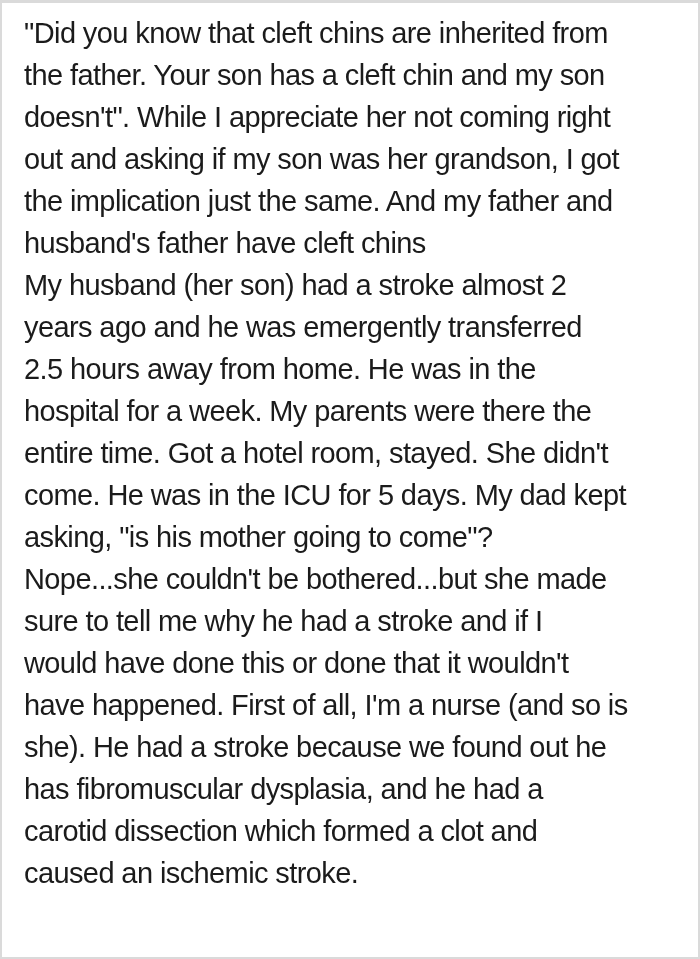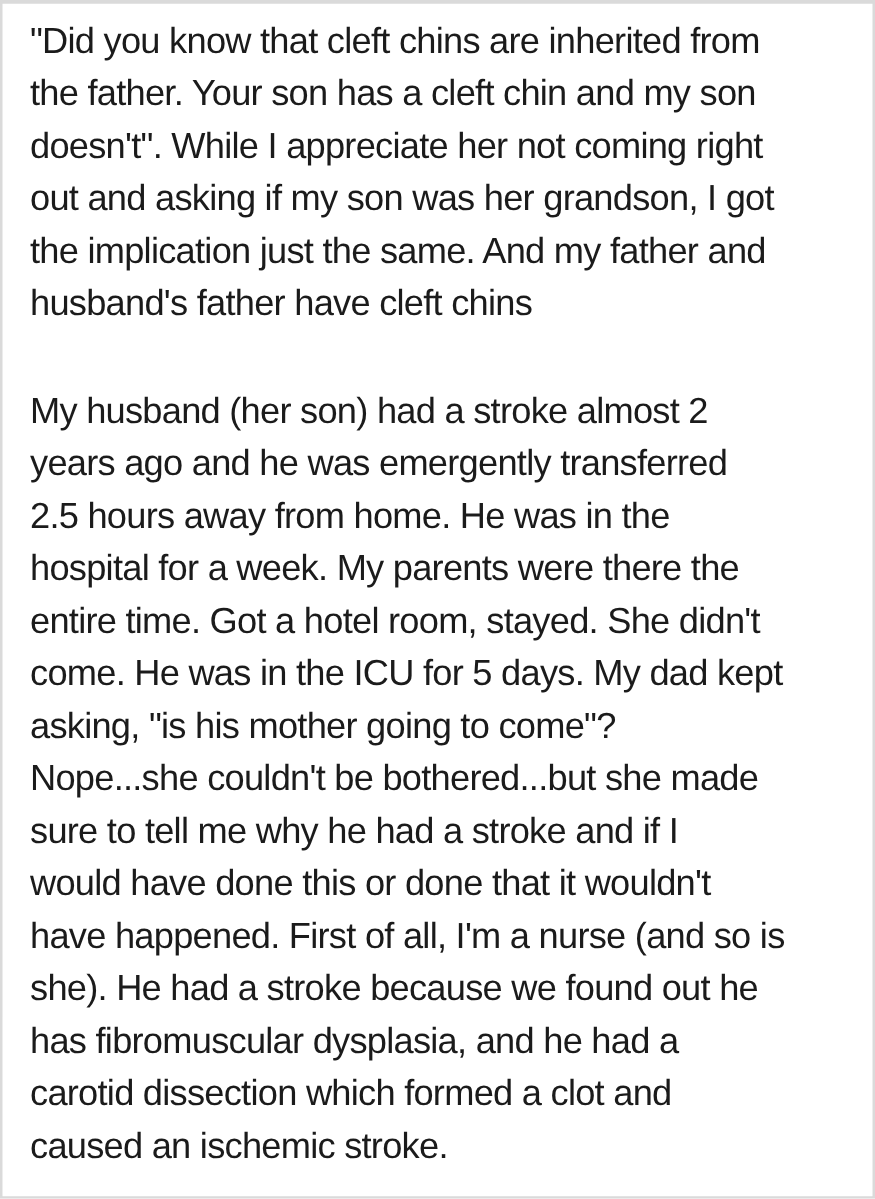--- a/index.html
+++ b/index.html
@@ -21,21 +21,20 @@
     margin: 0;
     font-family: "Liberation Sans", "DejaVu Sans", sans-serif;
     font-size: 29px;
     line-height: 42px;
     letter-spacing: -0.6px;
     color: #1b1b1b;
     white-space: pre-line; 
     text-rendering: optimizeLegibility;
   }
   .post-text + .post-text {
-    margin-top: 44px; 
   }
 </style>
 </head>
 <body>
 
 <div class="post-card">
   <p class="post-text">"Did you know that cleft chins are inherited from
 the father. Your son has a cleft chin and my son
 doesn't". While I appreciate her not coming right
 out and asking if my son was her grandson, I got

